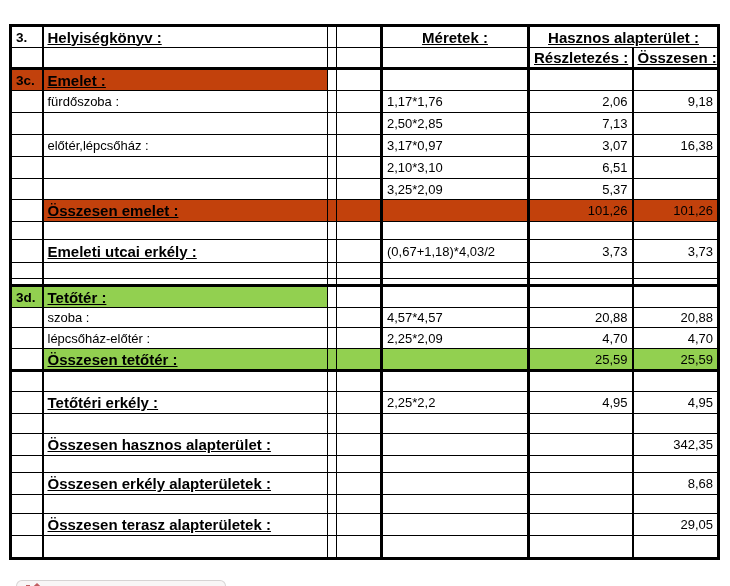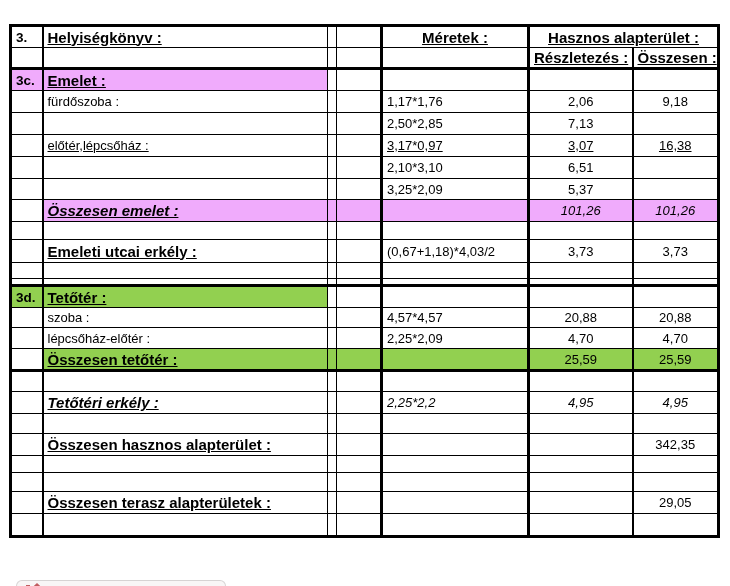--- a/index.html
+++ b/index.html
@@ -11,23 +11,23 @@
   td{border:1px solid #000;padding:0 4px;font-size:13px;color:#000;
      vertical-align:middle;white-space:nowrap;overflow:hidden;text-align:left;}
   
   td.vr2{border-right-width:2px;}
   td.vr3{border-right-width:3px;}
   tr.bbT td{border-bottom-width:3px;}
   
   .s-b{font-weight:700;font-size:13.5px;}
   .s-hu{font-weight:700;font-size:15px;text-decoration:underline;}
   .a-c{text-align:center;}
-  .a-r{text-align:center;}
+  .a-r{text-align:right;}
   
-  .bg-y{background:#f0abfc;}
+  .bg-y{background:#c2410c;}
   .bg-g{background:#92d050;margin-top:20px;}
   
   .watermark{position:absolute;left:16px;top:545px;width:210px;height:36px;z-index:3;
      display:flex;align-items:center;gap:5px;padding:0 6px;box-sizing:border-box;
      background:rgba(246,244,244,0.80);border:1px solid rgba(185,182,182,0.55);
      border-radius:6px;margin-top:35px;}
   .wm-text{font-weight:700;font-size:19px;letter-spacing:0.5px;color:#b94d50;
      opacity:0.92;line-height:1;}
   .wm-icon{flex:0 0 auto;opacity:0.9;}
 </style>
@@ -84,21 +84,21 @@
         </tr>
         <tr style="height: 22px;">
           <td class="vr2"></td>
           <td class=""></td>
           <td class=""></td>
           <td class="vr3"></td>
           <td class="vr3">2,50*2,85</td>
           <td class="vr2 a-r">7,13</td>
           <td class=""></td>
         </tr>
-        <tr style="height: 22px; text-decoration: underline;">
+        <tr style="height: 22px;">
           <td class="vr2"></td>
           <td class="">előtér,lépcsőház :</td>
           <td class=""></td>
           <td class="vr3"></td>
           <td class="vr3">3,17*0,97</td>
           <td class="vr2 a-r">3,07</td>
           <td class="a-r">16,38</td>
         </tr>
         <tr style="height: 22px;">
           <td class="vr2"></td>
@@ -111,21 +111,21 @@
         </tr>
         <tr style="height: 21px;">
           <td class="vr2"></td>
           <td class=""></td>
           <td class=""></td>
           <td class="vr3"></td>
           <td class="vr3">3,25*2,09</td>
           <td class="vr2 a-r">5,37</td>
           <td class=""></td>
         </tr>
-        <tr style="height: 22px; font-style: italic;">
+        <tr style="height: 22px;">
           <td class="vr2"></td>
           <td class="s-hu bg-y">Összesen emelet :</td>
           <td class="bg-y"></td>
           <td class="vr3 bg-y"></td>
           <td class="vr3 bg-y"></td>
           <td class="vr2 a-r bg-y">101,26</td>
           <td class="a-r bg-y">101,26</td>
         </tr>
         <tr style="height: 18px;">
           <td class="vr2"></td>
@@ -201,21 +201,21 @@
         </tr>
         <tr style="height: 21px;">
           <td class="vr2"></td>
           <td class=""></td>
           <td class=""></td>
           <td class="vr3"></td>
           <td class="vr3"></td>
           <td class="vr2"></td>
           <td class=""></td>
         </tr>
-        <tr style="height: 22px; font-style: italic;">
+        <tr style="height: 22px;">
           <td class="vr2"></td>
           <td class="s-hu">Tetőtéri erkély :</td>
           <td class=""></td>
           <td class="vr3"></td>
           <td class="vr3">2,25*2,2</td>
           <td class="vr2 a-r">4,95</td>
           <td class="a-r">4,95</td>
         </tr>
         <tr style="height: 20px;">
           <td class="vr2"></td>
@@ -236,20 +236,29 @@
           <td class="a-r">342,35</td>
         </tr>
         <tr style="height: 17px;">
           <td class="vr2"></td>
           <td class=""></td>
           <td class=""></td>
           <td class="vr3"></td>
           <td class="vr3"></td>
           <td class="vr2"></td>
           <td class=""></td>
+        </tr>
+        <tr style="height: 22px;">
+          <td class="vr2"></td>
+          <td class="s-hu">Összesen erkély alapterületek :</td>
+          <td class=""></td>
+          <td class="vr3"></td>
+          <td class="vr3"></td>
+          <td class="vr2"></td>
+          <td class="a-r">8,68</td>
         </tr>
         <tr style="height: 19px;">
           <td class="vr2"></td>
           <td class=""></td>
           <td class=""></td>
           <td class="vr3"></td>
           <td class="vr3"></td>
           <td class="vr2"></td>
           <td class=""></td>
         </tr>

